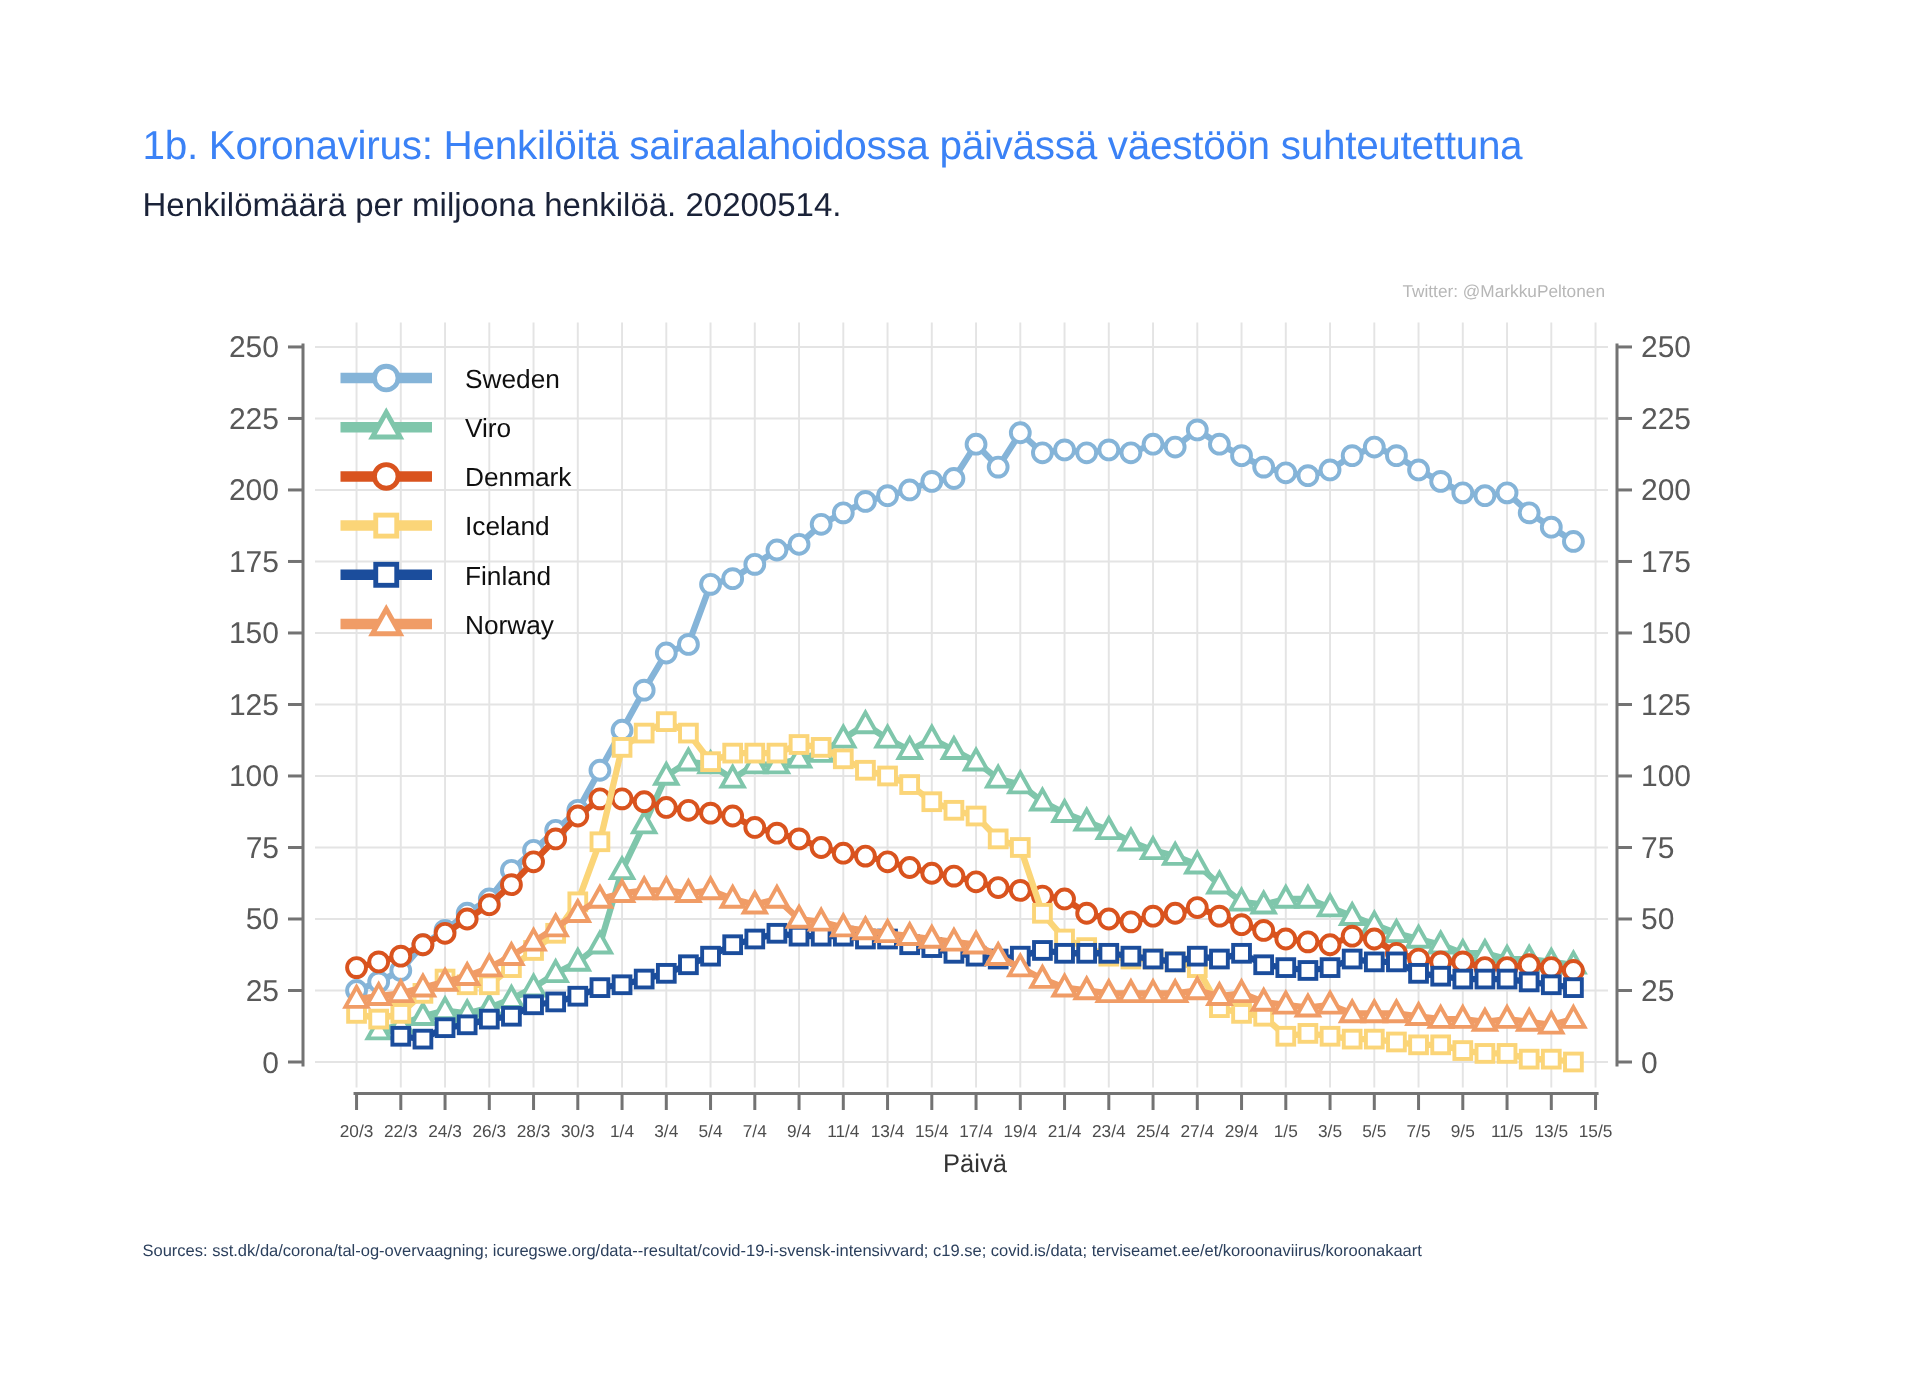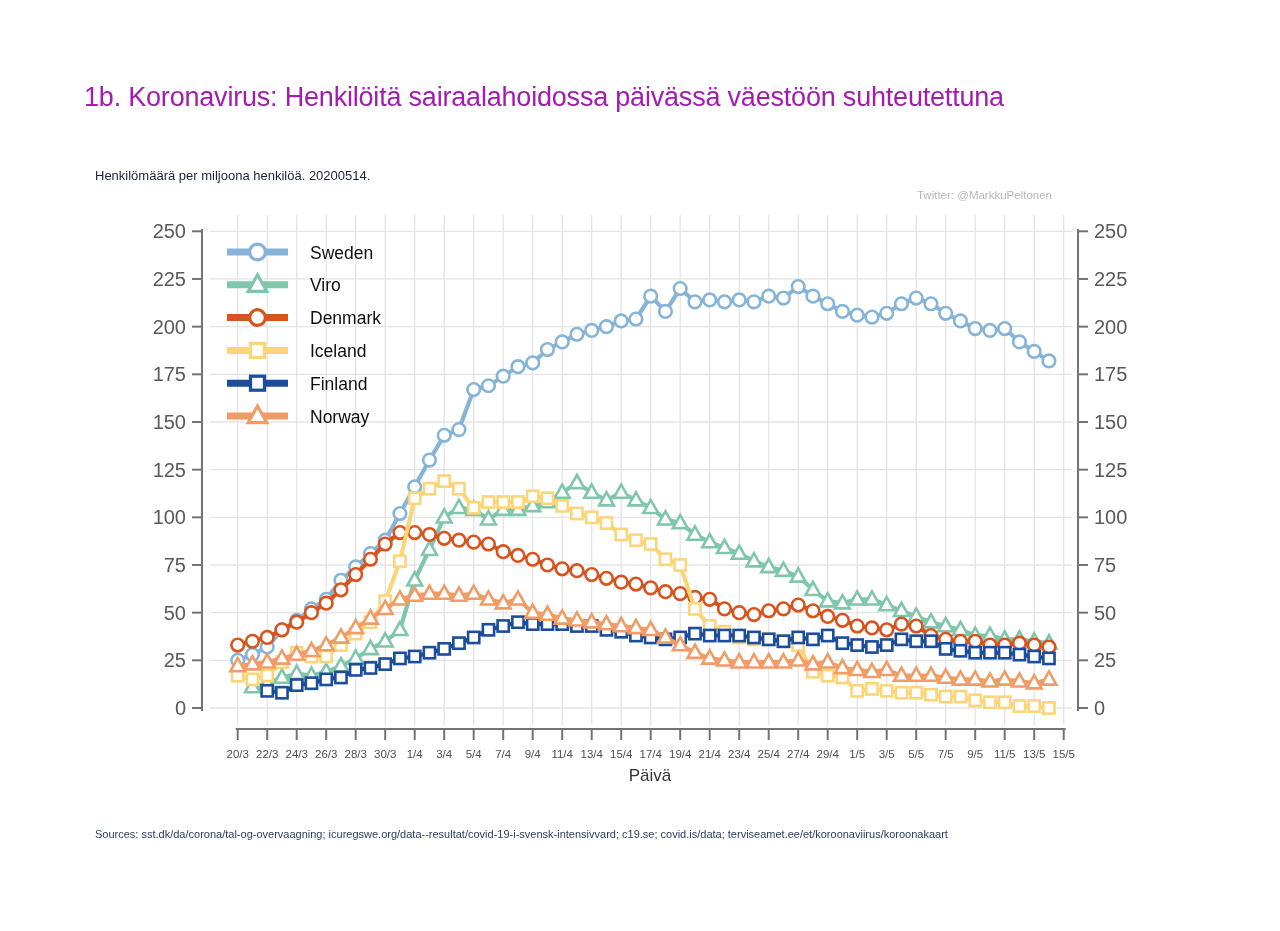--- a/index.html
+++ b/index.html
@@ -1,20 +1,20 @@
 <!DOCTYPE html>
 <html><head>
 <meta charset="utf-8">
 <style>
   html,body{margin:0;padding:0;background:#ffffff;}
   .page{position:relative;width:1280px;height:931px;background:#fff;overflow:hidden;
         font-family:"Liberation Sans",sans-serif;}
-  .title{position:absolute;left:84px;top:82px;font-size:27px;font-weight:500;color:#a21caf;letter-spacing:-0.2px;}
-  .subtitle{position:absolute;left:95px;top:124px;font-size:13px;font-weight:400;color:#1a2238;margin-top:44px;}
-  .credit{position:absolute;right:228px;top:189px;font-size:11.5px;color:#b7b7b7;}
+  .title{position:absolute;left:95px;top:82px;font-size:27px;font-weight:500;color:#3b82f6;letter-spacing:-0.2px;}
+  .subtitle{position:absolute;left:95px;top:124px;font-size:22px;font-weight:400;color:#1a2238;}
+  .credit{position:absolute;right:210px;top:189px;font-size:11.5px;color:#b7b7b7;}
   #plot-svg{position:absolute;left:0;top:0;}
   #plot-svg text{font-family:"Liberation Sans",sans-serif;}
   .footer{position:absolute;left:95px;top:828px;width:1145px;font-size:11px;line-height:13.4px;color:#2b3f5c;}
   .footer div{white-space:nowrap;}
 </style>
 </head>
 <body>
 
 <div class="page">
   <div class="title">1b. Koronavirus: Henkilöitä sairaalahoidossa päivässä väestöön suhteutettuna</div>

